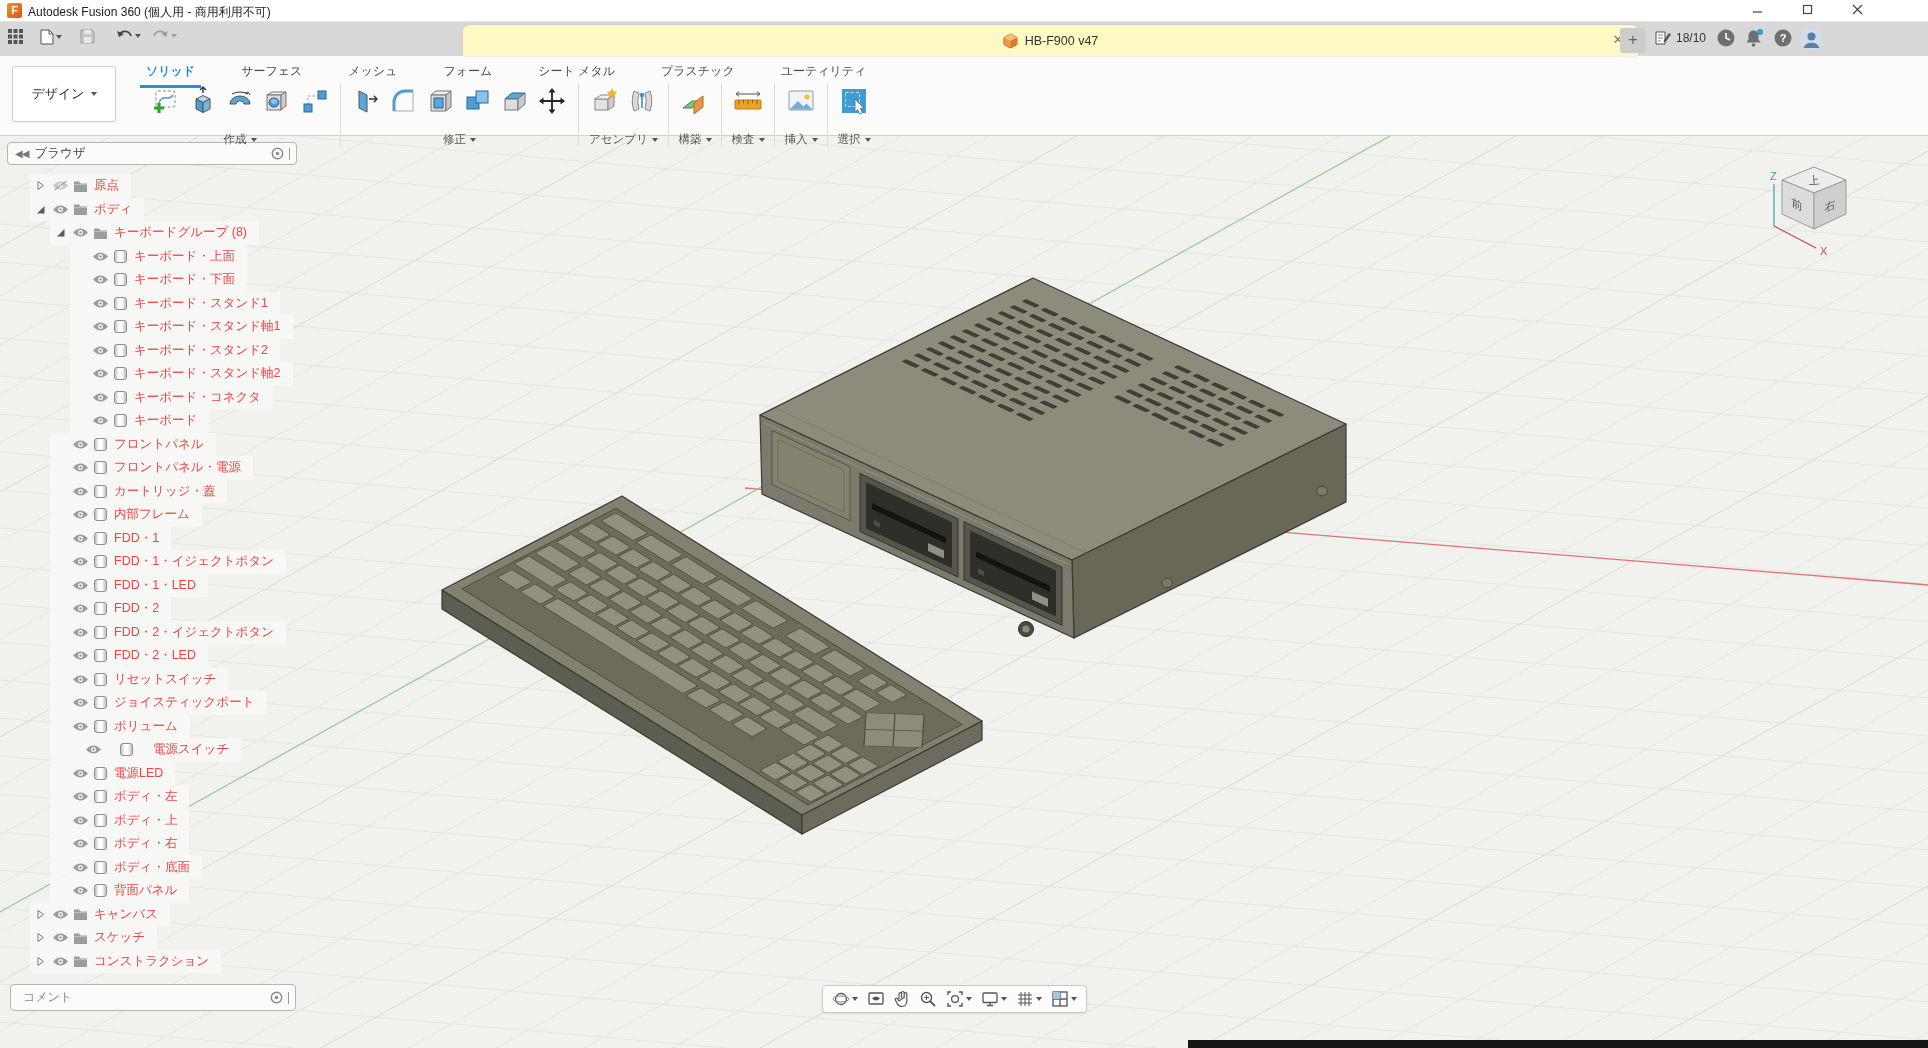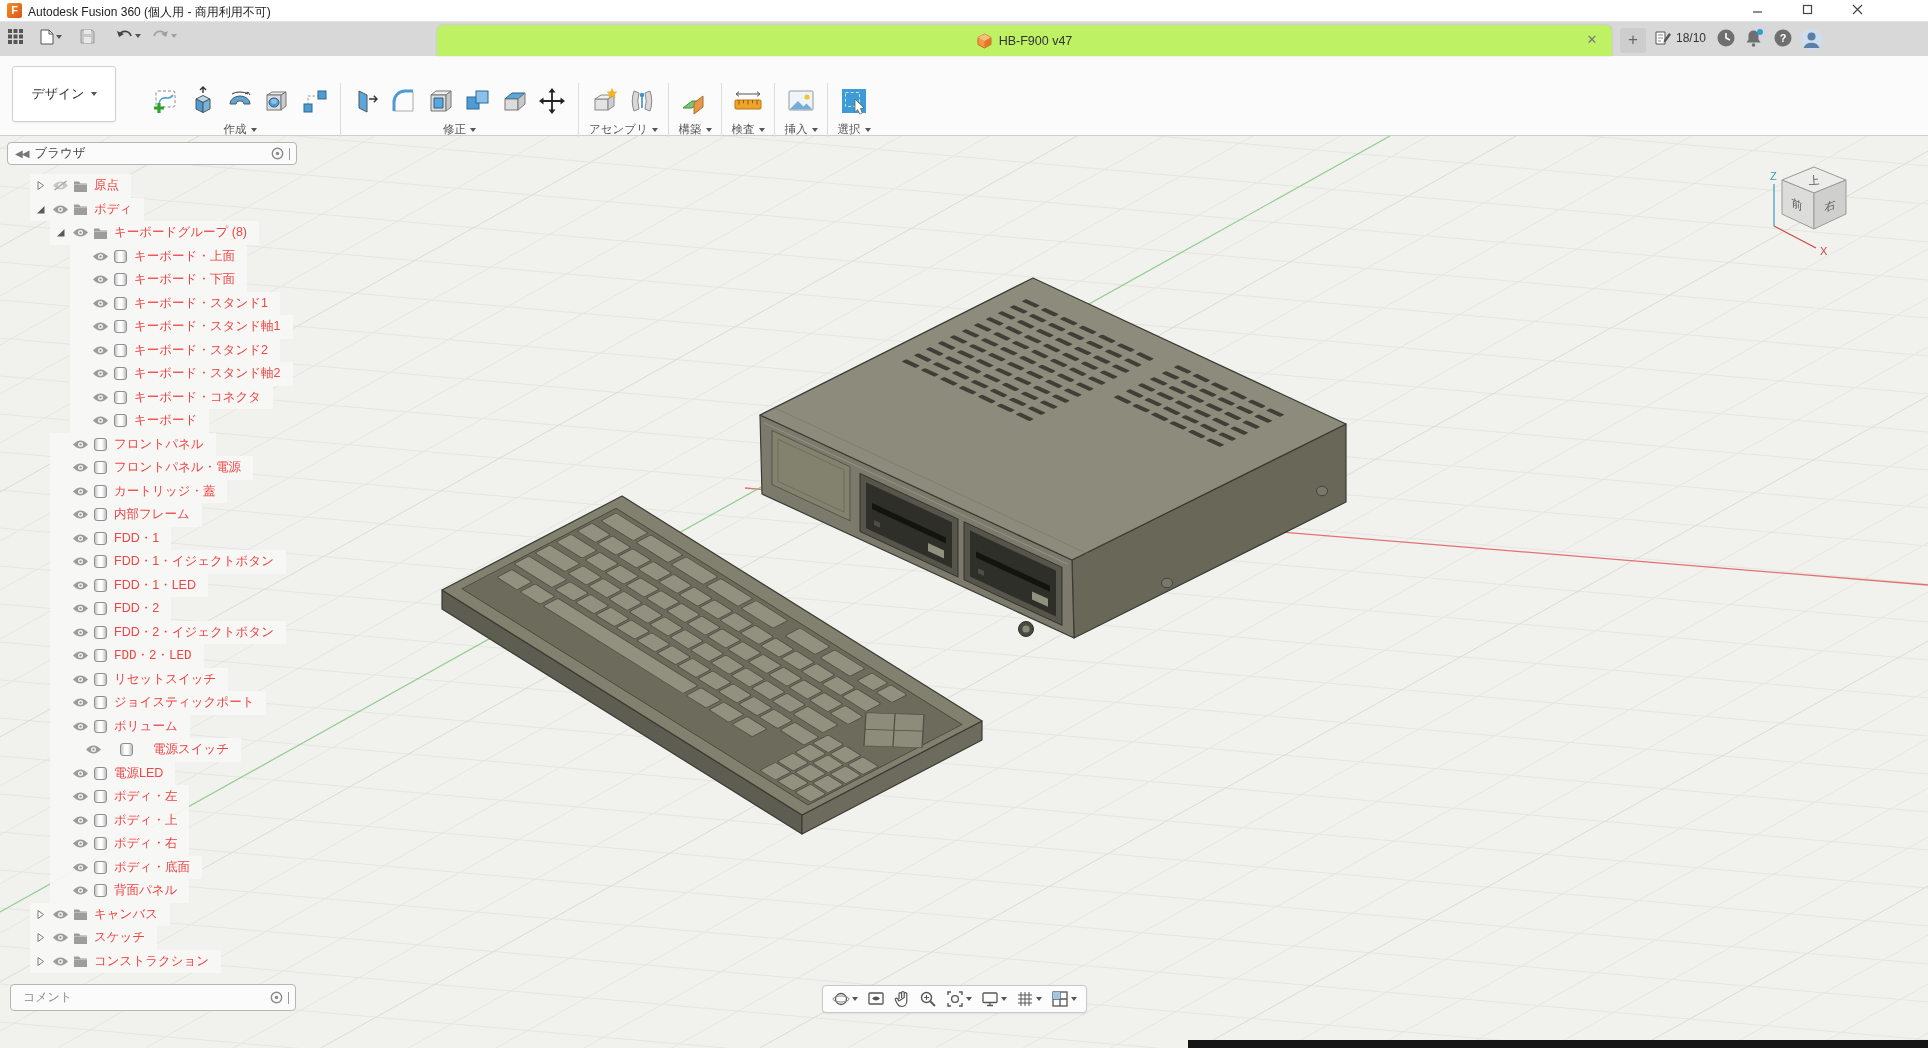--- a/index.html
+++ b/index.html
@@ -14,21 +14,21 @@
     text-align:center; line-height:15px; }
   .app-title { position:absolute; left:28px; top:4px; font-size:12px; color:#222; }
   .winbtn { position:absolute; top:0; width:42px; height:22px; text-align:center; line-height:22px;
     font-size:11px; color:#444; }
 
   
   .qatbar { position:absolute; left:0; top:22px; width:1928px; height:34px; background:#d8d8d8; z-index:29; }
   .qat-ic { position:absolute; top:7px; display:flex; align-items:center; gap:2px; }
   .caret { width:0; height:0; border-left:3.5px solid transparent; border-right:3.5px solid transparent;
     border-top:4px solid #555; display:inline-block; }
-  .doc-tab { position:absolute; left:437px; top:3px; width:1175px; height:31px; background:#bef264;
+  .doc-tab { position:absolute; left:463px; top:3px; width:1175px; height:31px; background:#fef9c3;
     border-radius:6px 6px 0 0; box-shadow:0 0 2px rgba(0,0,0,.15); }
   .doc-tab-inner { position:absolute; left:0; top:0; width:100%; height:100%; display:flex;
     align-items:center; justify-content:center; gap:7px; font-size:12.5px; color:#333; }
   .tab-close { position:absolute; right:12px; top:7px; font-size:13px; color:#777; width:16px; text-align:center; }
   .newtab-btn { position:absolute; left:1620px; top:6px; width:26px; height:25px; background:#cdcdcd;
     border-radius:3px; color:#666; font-size:17px; text-align:center; line-height:24px; }
   .jobstatus { position:absolute; left:1655px; top:8px; display:flex; align-items:center; gap:4px;
     font-size:12px; color:#333; }
   .tr-ic { position:absolute; top:6px; }
 
@@ -39,21 +39,21 @@
     border:1px solid #d0d0d0; border-radius:3px; display:flex; align-items:center; justify-content:center;
     gap:6px; font-size:13px; color:#333; box-shadow:0 1px 2px rgba(0,0,0,.06); }
   .rtabs { position:absolute; left:140px; top:4px; display:flex; gap:34px; font-size:12px; color:#4a4a4a; }
   .rtab { padding:3px 6px 5px 6px; }
   .rtab.active { color:#1f8fd0; font-weight:bold; border-bottom:3px solid #2591d2; }
   .rgroups { position:absolute; left:140px; top:27px; display:flex; align-items:stretch; }
   .rgroup { display:flex; flex-direction:column; align-items:center; padding:0 9px; border-right:1px solid #ddddda; }
   .rgroup:last-child { border-right:none; }
   .ricons { display:flex; gap:3px; height:36px; align-items:center; }
   .ricon { width:34px; height:34px; display:flex; align-items:center; justify-content:center; }
-  .rlabel { margin-top:3px; font-size:11.5px; color:#555; display:flex; align-items:center; gap:4px; }
+  .rlabel { margin-top:13px; font-size:11.5px; color:#555; display:flex; align-items:center; gap:4px; }
 
   
   #scene { position:absolute; left:0; top:0; width:1928px; height:1048px; z-index:1; }
 
   
   .browser-hdr { position:absolute; left:7px; top:142px; width:290px; height:23px; background:#fbfbfb;
     border:1px solid #b5b5b5; border-radius:4px; display:flex; align-items:center; z-index:10;
     font-size:12.5px; color:#444; }
   .hdr-chev { margin:0 6px 0 7px; color:#777; font-size:10px; letter-spacing:-1px; }
   .hdr-right { margin-left:auto; display:flex; align-items:center; gap:5px; padding-right:6px; }
@@ -523,20 +523,29 @@
         <path d="M3.5,20 a8.5,8 0 0 1 16,0 z" fill="#5b7fa6"></path>
       </svg>
   </div>
 </div>
 
 <div class="ribbon">
   <div class="design-box">
     <span>デザイン</span>
     <span class="caret"></span>
   </div>
+  <div class="rtabs">
+    <span class="rtab active">ソリッド</span>
+    <span class="rtab">サーフェス</span>
+    <span class="rtab">メッシュ</span>
+    <span class="rtab">フォーム</span>
+    <span class="rtab">シート メタル</span>
+    <span class="rtab">プラスチック</span>
+    <span class="rtab">ユーティリティ</span>
+  </div>
   <div class="rgroups">
 
     <div class="rgroup">
       <div class="ricons">
         <span class="ricon">
             <svg width="30" height="30" viewBox="0 0 30 30">
               <rect x="5" y="5" width="19" height="16" rx="2" fill="#fff" stroke="#8a8a8a" stroke-dasharray="3 2"></rect>
               <path d="M8,17 C11,7 18,16 22,9" fill="none" stroke="#5a9fd4" stroke-width="1.6"></path>
               <path d="M3,22 h10 M8,17 v10" stroke="#2ea12e" stroke-width="3.2"></path>
             </svg>
@@ -1023,21 +1032,21 @@
           <path d="M1,5.5 Q8.5,-2.5 16,5.5 Q8.5,13.5 1,5.5Z" fill="#9b9b9b"></path>
           <circle cx="8.5" cy="5.5" r="2.5" fill="#f2f2f0"></circle>
           <circle cx="8.5" cy="5.5" r="1.1" fill="#888"></circle>
         </svg>
       </span>
       <span class="ico">
         <span class="cylbody"></span>
       </span>
       <span class="lbl">FDD・2・イジェクトボタン</span>
     </div>
-    <div class="trow" style="margin-left: 50px; font-family: Liberation Mono, monospace;">
+    <div class="trow" style="margin-left: 50px;">
       <span class="slot"></span>
       <span class="slot">
         <svg width="17" height="11" viewBox="0 0 17 11">
           <path d="M1,5.5 Q8.5,-2.5 16,5.5 Q8.5,13.5 1,5.5Z" fill="#9b9b9b"></path>
           <circle cx="8.5" cy="5.5" r="2.5" fill="#f2f2f0"></circle>
           <circle cx="8.5" cy="5.5" r="1.1" fill="#888"></circle>
         </svg>
       </span>
       <span class="ico">
         <span class="cylbody"></span>

